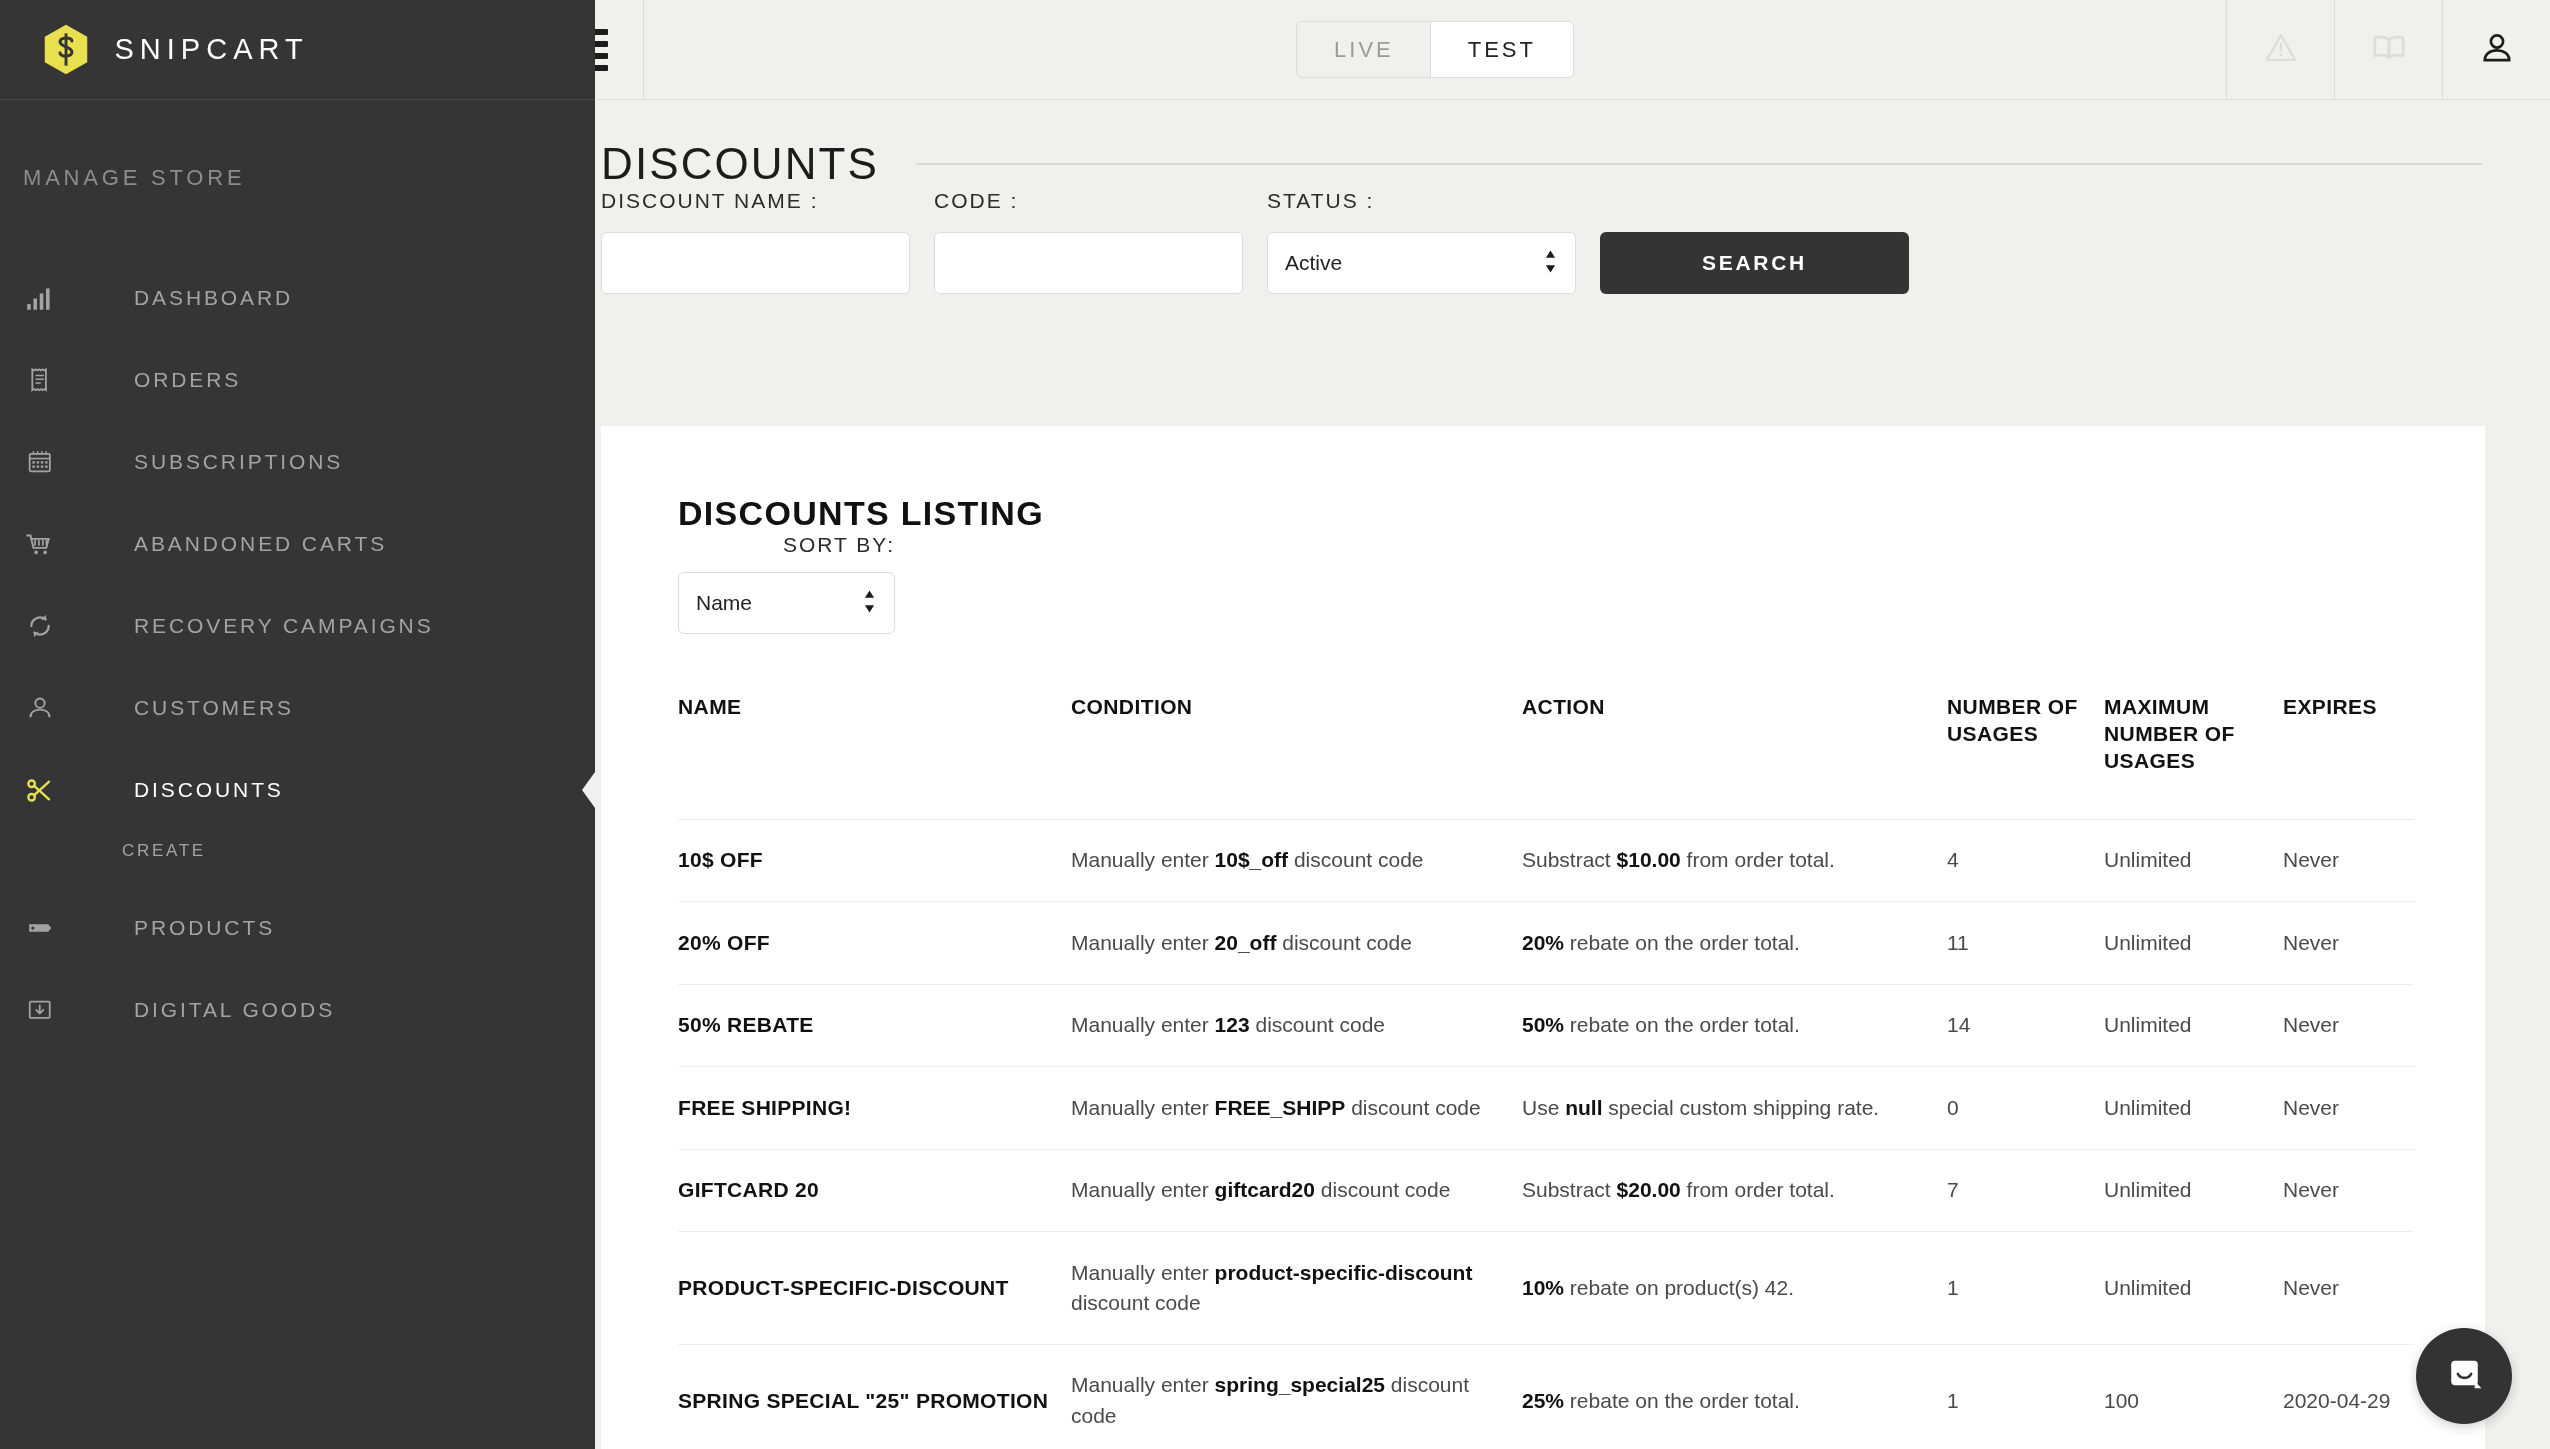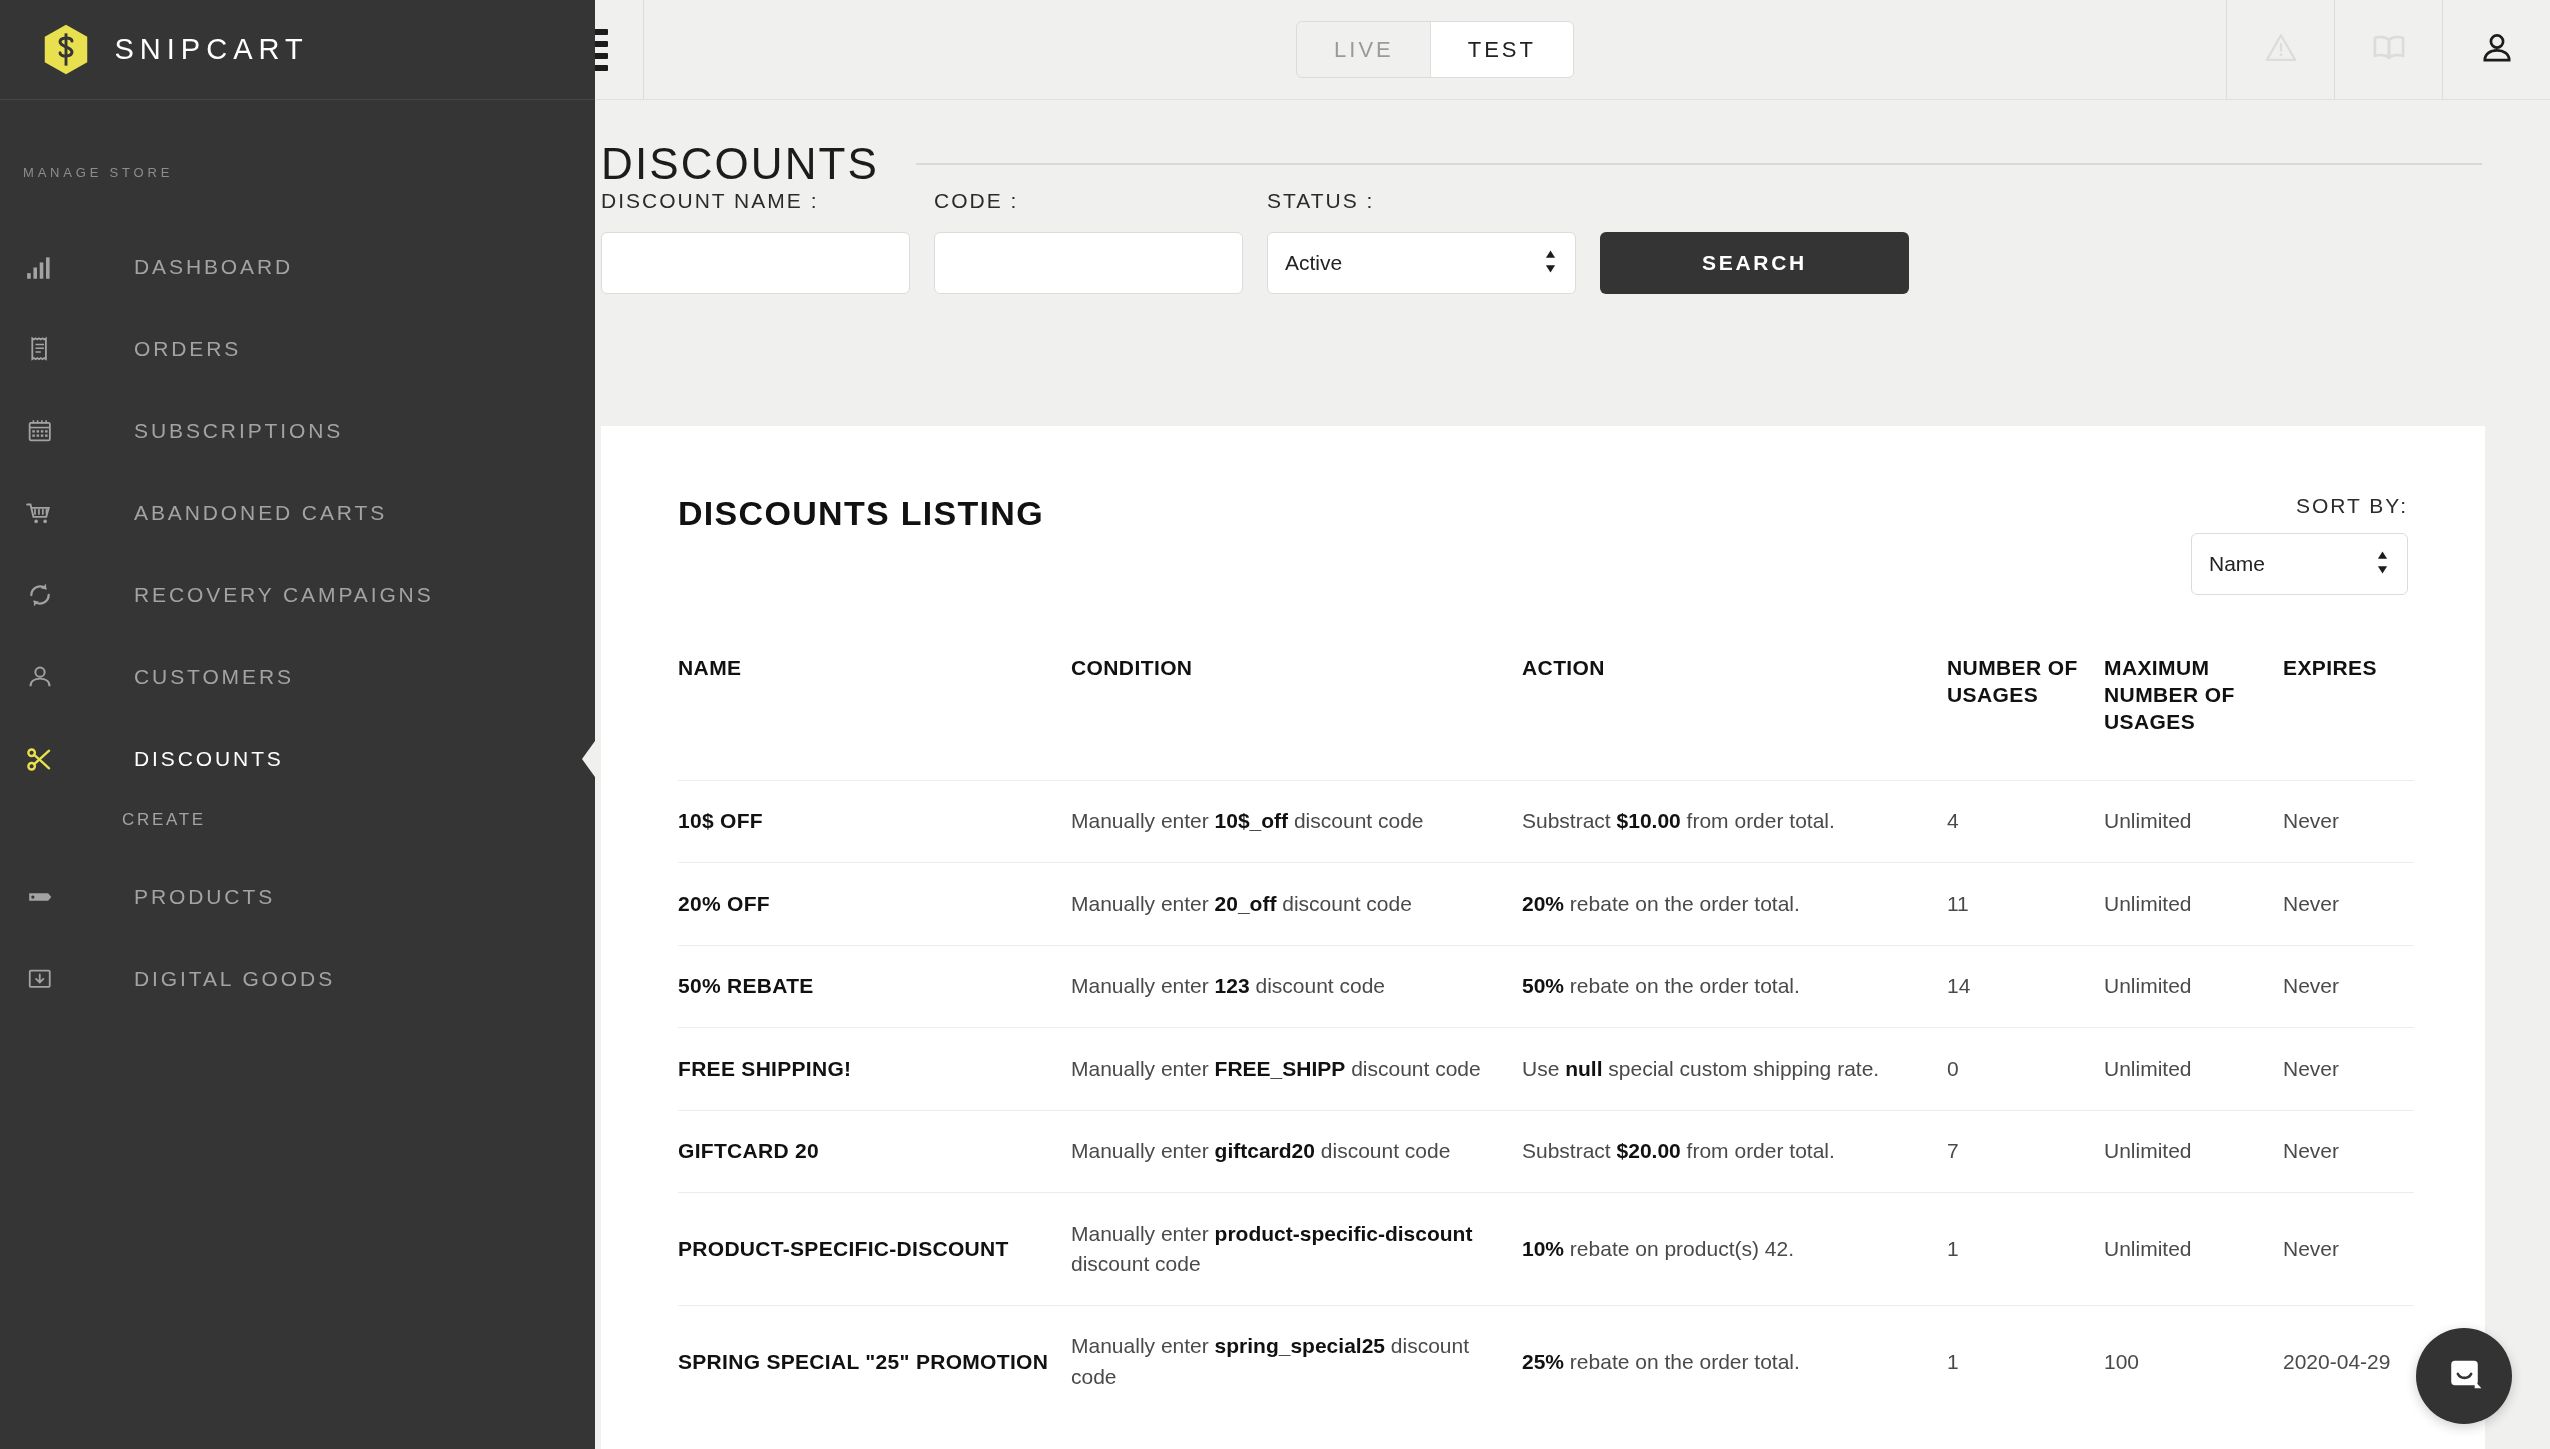--- a/index.html
+++ b/index.html
@@ -23,22 +23,22 @@
     padding-left: 43px;
     border-bottom: 0.9px solid #464646;
   }
   #brand-logo { width: 46px; height: 51px; flex: 0 0 auto; }
   #brand-name {
     color: #ffffff; font-size: 29px; letter-spacing: 6px;
     margin-left: 25.5px; font-weight: 400;
   }
   #nav { padding-top: 65px; }
   .nav-section-title {
-    color: #8d8d8d; font-size: 13px; letter-spacing: 3.8px;
-    padding-left: 23px; margin-bottom: 46px;
+    color: #8d8d8d; font-size: 22px; letter-spacing: 3.8px;
+    padding-left: 23px; margin-bottom: 66px;
   }
   .nav-item {
     display: flex; align-items: center;
     height: 82px; padding-left: 21px;
     position: relative; cursor: pointer; gap: 45px;
   }
   .nav-icon {
     width: 37px; height: 37px; flex: 0 0 auto;
     display: flex; align-items: center; justify-content: center;
   }
@@ -157,20 +157,21 @@
 
   
   #listing-card {
     position: absolute; left: 68px; top: 326px;
     width: 1884px; min-height: 1024px;
     background: #ffffff;
   }
   #card-head {
     display: flex; align-items: flex-start; justify-content: space-between;
     padding: 68px 77px 0 77px;
+    flex-direction: column;
   }
   #listing-title {
     font-size: 34px; font-weight: bold; letter-spacing: 1.3px; color: #111;
   }
   #sortby-label {
     font-size: 21px; letter-spacing: 2px; color: #2b2b2b;
     text-align: right; margin-bottom: 15.3px;
   }
   #sort-select {
     width: 217px; height: 62px;

